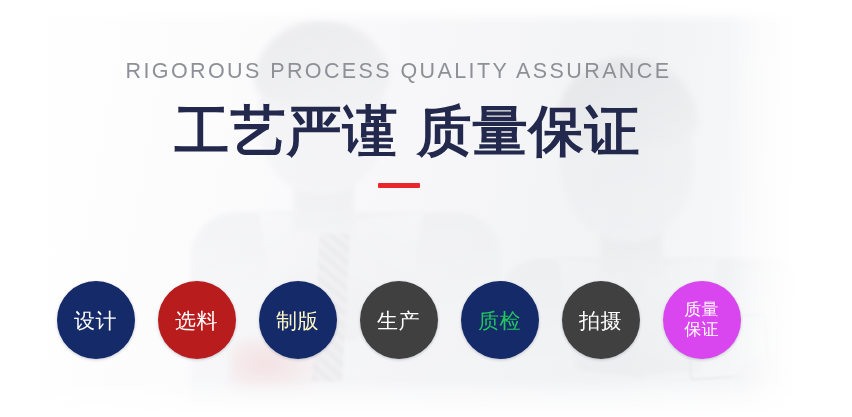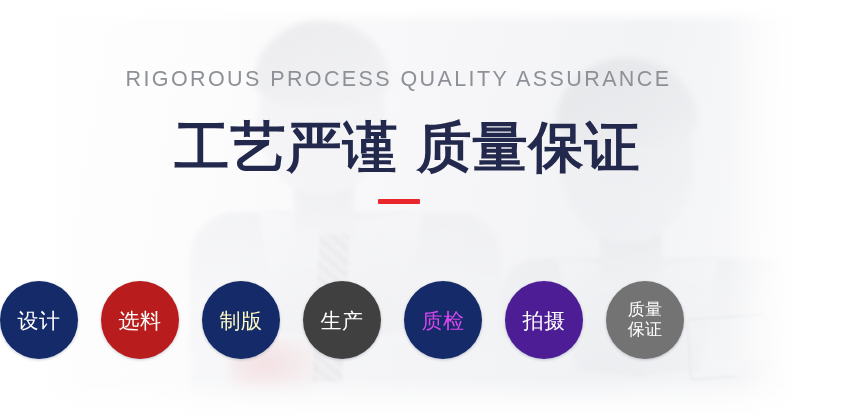--- a/index.html
+++ b/index.html
@@ -212,21 +212,21 @@
   .copy {
     position: absolute;
     left: 0;
     top: 0;
     width: 797px;
     z-index: 20;
     text-align: center;
   }
 
   .eyebrow {
-    margin: 12px;
+    margin: 4px;
     padding-top: 54px;
     font-size: 21.5px;
     line-height: 26px;
     letter-spacing: 2.4px;
     color: #8e9097;
     font-weight: 400;
     white-space: nowrap;
   }
 
   .headline {
@@ -259,20 +259,21 @@
 
   
   .steps {
     position: absolute;
     left: 0;
     top: 279px;
     width: 797px;
     height: 82px;
     z-index: 20;
     display: flex;
+    justify-content: center;
     align-items: center;
     gap: 23px;
   }
   .step {
     width: 78px;
     height: 78px;
     border-radius: 50%;
     background: #152a68;
     color: #ffffff;
     display: flex;
@@ -354,26 +355,26 @@
       </div>
       <div class="step" style="background: #b91c1c; color: rgb(255, 255, 255);">
         <span class="lbl">选料</span>
       </div>
       <div class="step" style="background: rgb(21, 42, 104); color: #fef9c3;">
         <span class="lbl">制版</span>
       </div>
       <div class="step" style="background: #404040; color: rgb(255, 255, 255);">
         <span class="lbl">生产</span>
       </div>
-      <div class="step" style="background: rgb(21, 42, 104); color: #d946ef;">
+      <div class="step" style="background: rgb(21, 42, 104); color: #22c55e;">
         <span class="lbl">质检</span>
       </div>
-      <div class="step" style="background: #4c1d95; color: rgb(255, 255, 255);">
+      <div class="step" style="background: #404040; color: rgb(255, 255, 255);">
         <span class="lbl">拍摄</span>
       </div>
-      <div class="step two-line" style="background: #737373; color: rgb(255, 255, 255);">
+      <div class="step two-line" style="background: #d946ef; color: rgb(255, 255, 255);">
         <span class="lbl">质量</span>
         <span class="lbl">保证</span>
       </div>
     </div>
 
   <div class="right-margin"></div>
 </div>
 
 </body></html>

